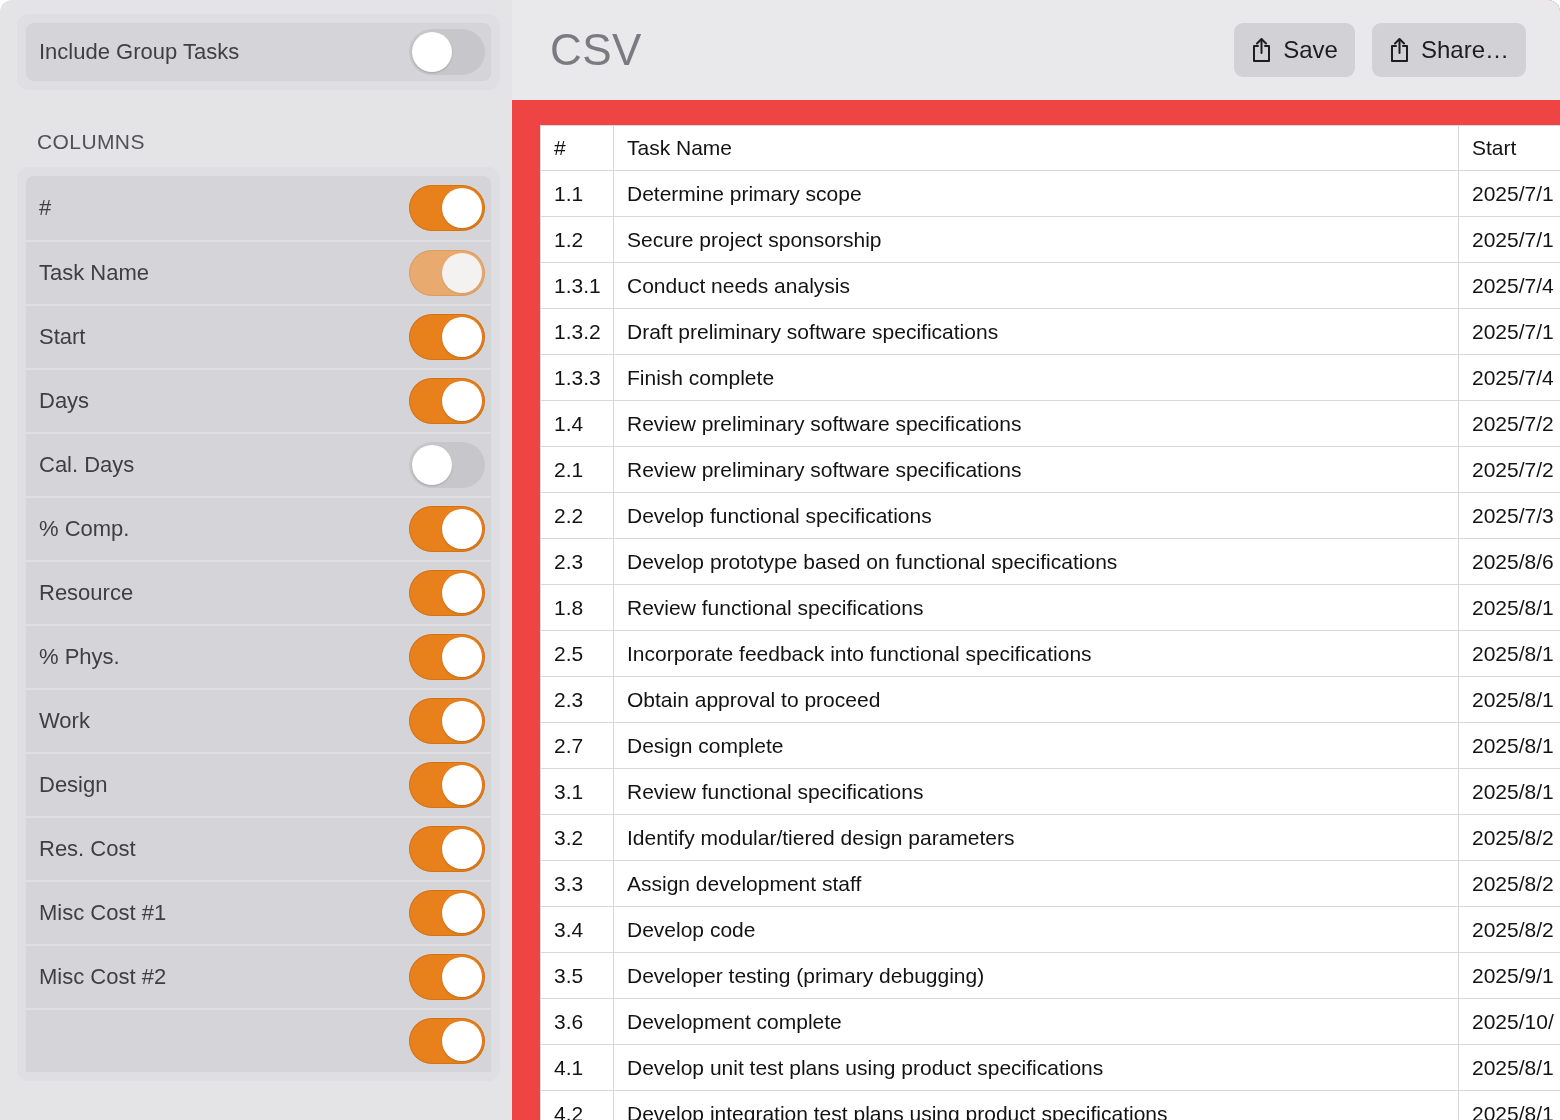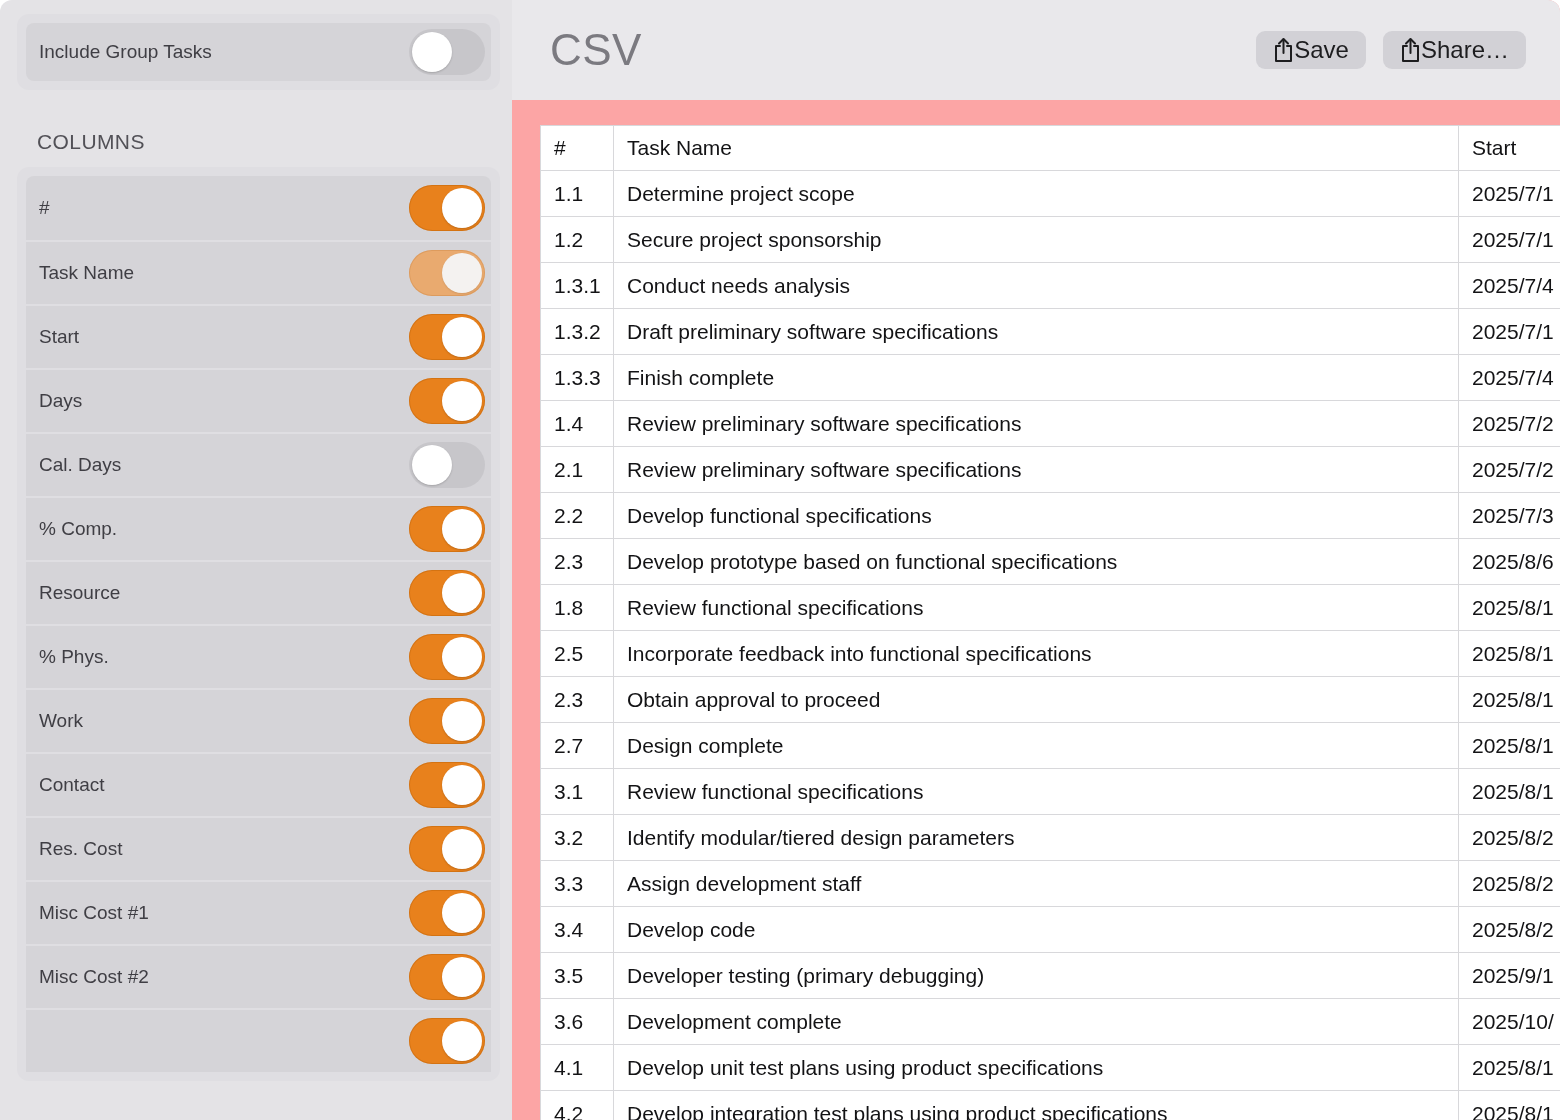--- a/index.html
+++ b/index.html
@@ -13,44 +13,44 @@
   .card { background:#dfdee2; border-radius:12px; margin:0 12px 0 17px; padding:9px; }
   .card.single { margin-top:14px; }
   .card.list { margin-top:13px; }
   .srow {
     background:#d5d4d8; height:58px; display:flex; align-items:center;
     padding:0 6px 0 13px; border-radius:8px;
   }
   .card.list .srow { height:64px; border-radius:0; }
   .card.list .srow:first-child { border-radius:8px 8px 0 0; }
   .card.list .srow + .srow { border-top:2px solid #dfdee2; }
-  .row-label { font-size:19px; color:#3f3e44; flex:1 1 auto; white-space:nowrap; }
+  .row-label { font-size:22px; color:#3f3e44; flex:1 1 auto; white-space:nowrap; }
   .section-label { margin:40px 0 12px 37px; font-size:21px; letter-spacing:0.4px; color:#525157; }
   
   .toggle { position:relative; width:76px; height:46px; border-radius:23px; flex:0 0 76px; }
   .toggle .knob {
     position:absolute; top:3px; width:40px; height:40px; border-radius:50%;
     background:#ffffff; box-shadow:0 1px 2px rgba(0,0,0,0.18);
   }
   .toggle.on  { background:var(--accent,#e8811c); box-shadow:inset 0 0 0 1px rgba(176,88,0,0.35); }
   .toggle.on  .knob { right:3px; }
   .toggle.off { background:var(--toggle-off,#c7c6ca); }
   .toggle.off .knob { left:3px; }
   .toggle.on.disabled { background:var(--accent-disabled,#e9aa6f); box-shadow:inset 0 0 0 1px rgba(200,130,60,0.35); }
   .toggle.on.disabled .knob { background:#f4f2f0; box-shadow:0 1px 2px rgba(0,0,0,0.10); }
   
-  .main { flex:1 1 auto; background:#fca5a5; overflow:hidden; display:flex; flex-direction:column; }
+  .main { flex:1 1 auto; background:#ef4444; overflow:hidden; display:flex; flex-direction:column; }
   .main-header {
     height:100px; flex:0 0 100px; background:#e9e8eb;
     display:flex; align-items:center; padding:0 34px 0 38px;
   }
   .page-title { font-size:44px; font-weight:400; color:#7b7a80; letter-spacing:0.5px; }
   .actions { margin-left:auto; display:flex; gap:17px; }
   .btn {
-    display:flex; align-items:center; height:38px; padding:0 17px;
+    display:flex; align-items:center; gap:11px; height:54px; padding:0 17px;
     background:#d2d1d6; border:none; border-radius:9px;
     font-family:inherit; font-size:24px; color:#1d1d1f; cursor:pointer; white-space:nowrap;
   }
   .btn svg { display:block; }
   
   .table-area { padding:25px 0 0 28px; }
   table { border-collapse:collapse; table-layout:fixed; width:1480px; background:#ffffff; }
   col.c-num  { width:73px; }
   col.c-task { width:845px; }
   col.c-date { width:562px; }
@@ -124,21 +124,21 @@
             <span class="knob"></span>
           </span>
         </div>
         <div class="srow">
           <span class="row-label">Work</span>
           <span class="toggle on">
             <span class="knob"></span>
           </span>
         </div>
         <div class="srow">
-          <span class="row-label">Contact</span>
+          <span class="row-label">Design</span>
           <span class="toggle on">
             <span class="knob"></span>
           </span>
         </div>
         <div class="srow">
           <span class="row-label">Res. Cost</span>
           <span class="toggle on">
             <span class="knob"></span>
           </span>
         </div>
@@ -196,21 +196,21 @@
         <thead>
             <tr>
               <th>#</th>
               <th>Task Name</th>
               <th>Start</th>
             </tr>
           </thead>
         <tbody>
             <tr>
               <td>1.1</td>
-              <td>Determine project scope</td>
+              <td>Determine primary scope</td>
               <td>2025/7/1</td>
             </tr>
             <tr>
               <td>1.2</td>
               <td>Secure project sponsorship</td>
               <td>2025/7/1</td>
             </tr>
             <tr>
               <td>1.3.1</td>
               <td>Conduct needs analysis</td>

